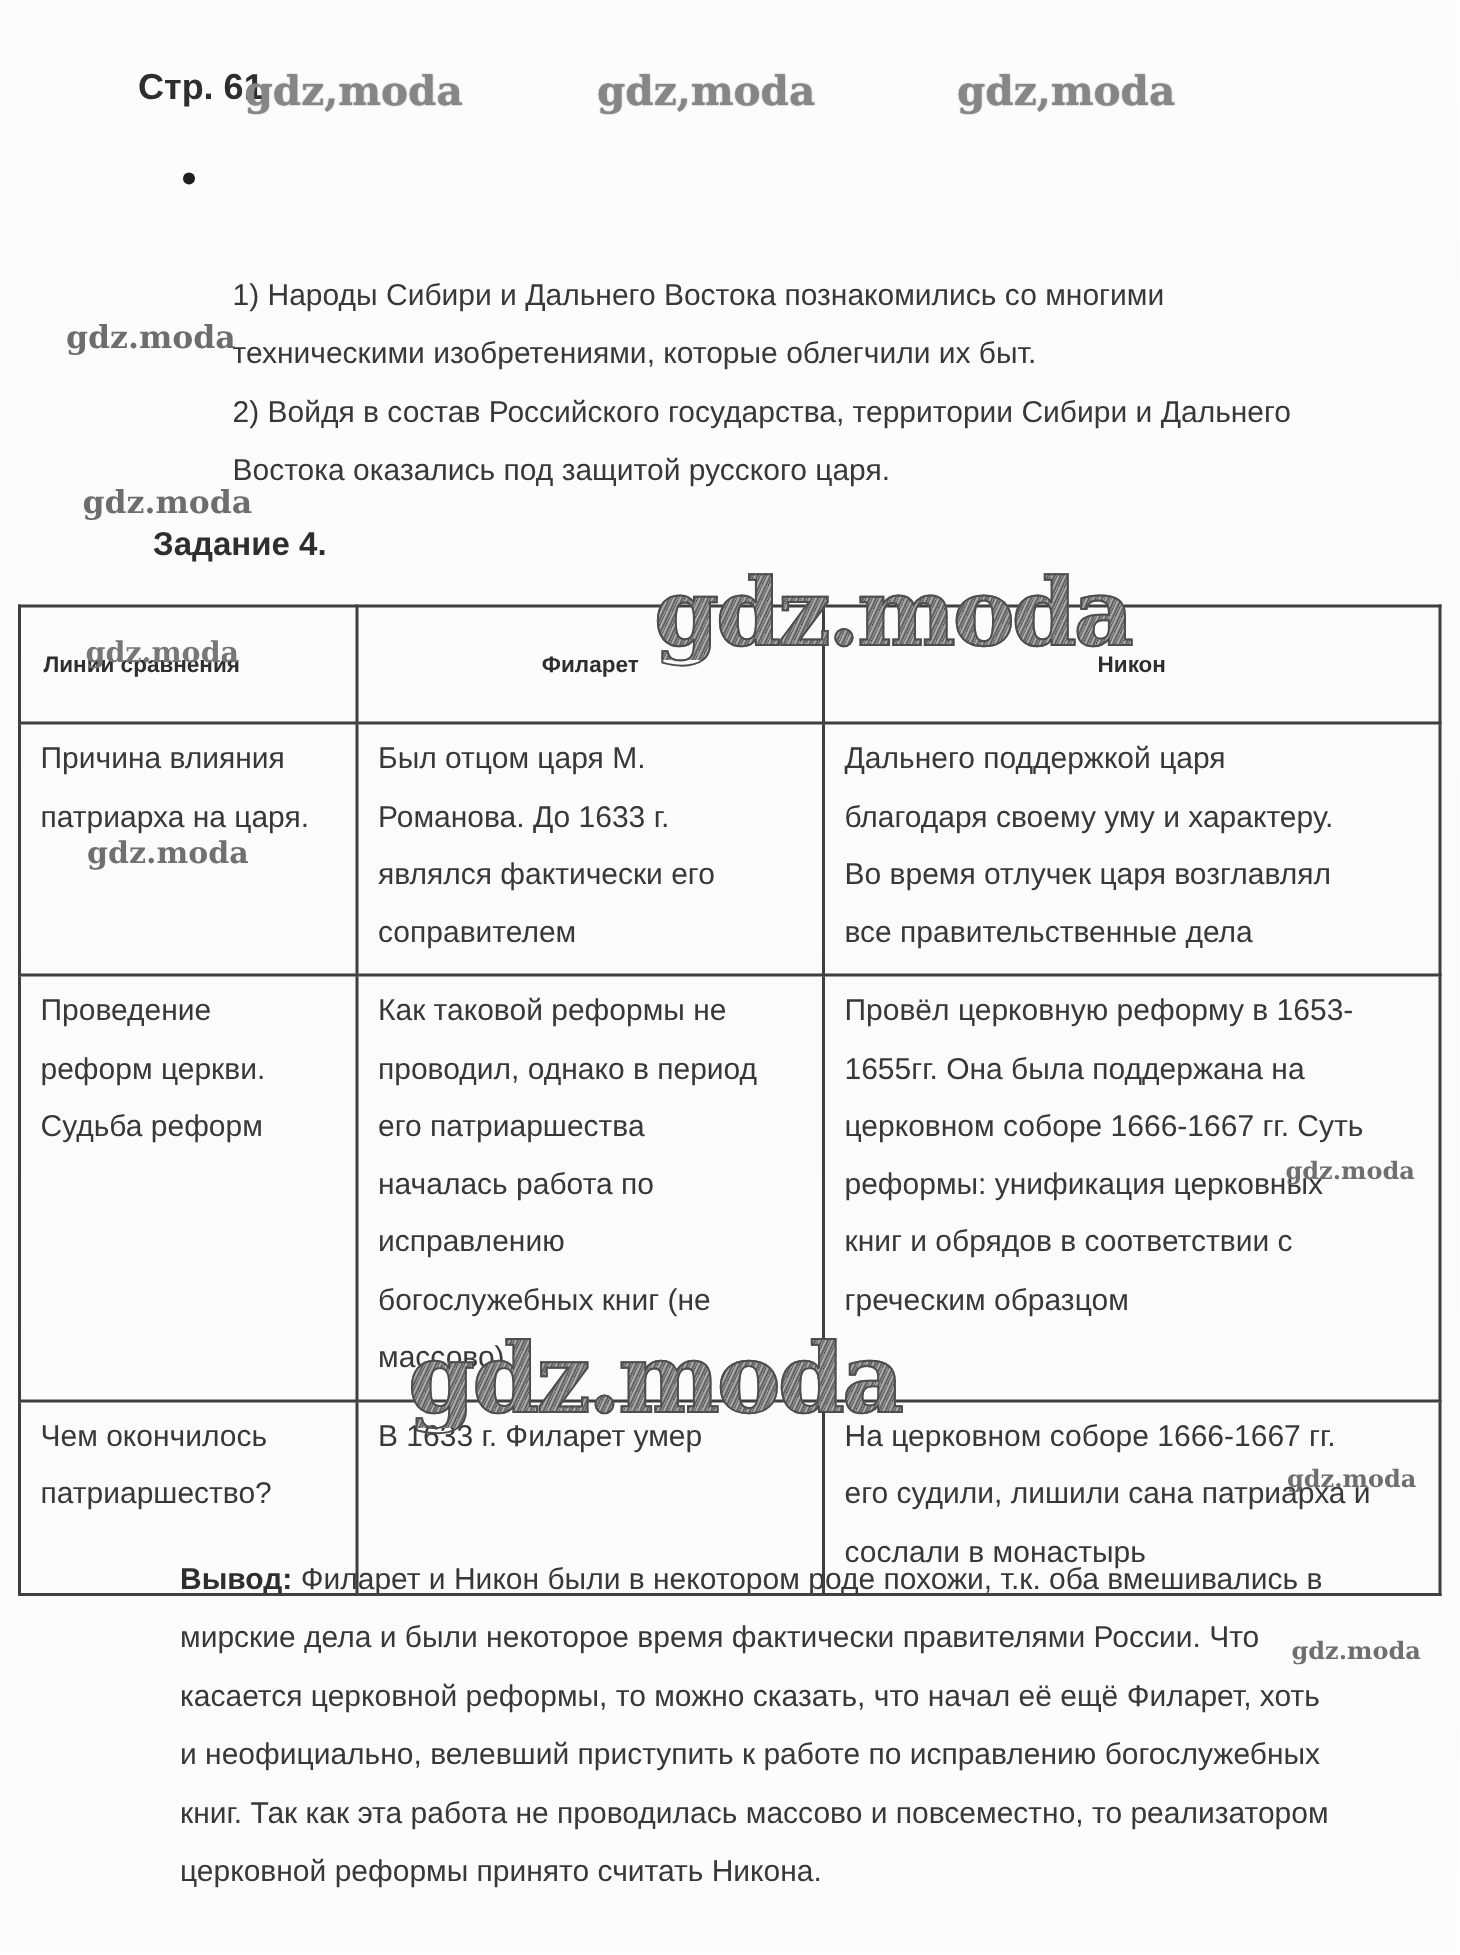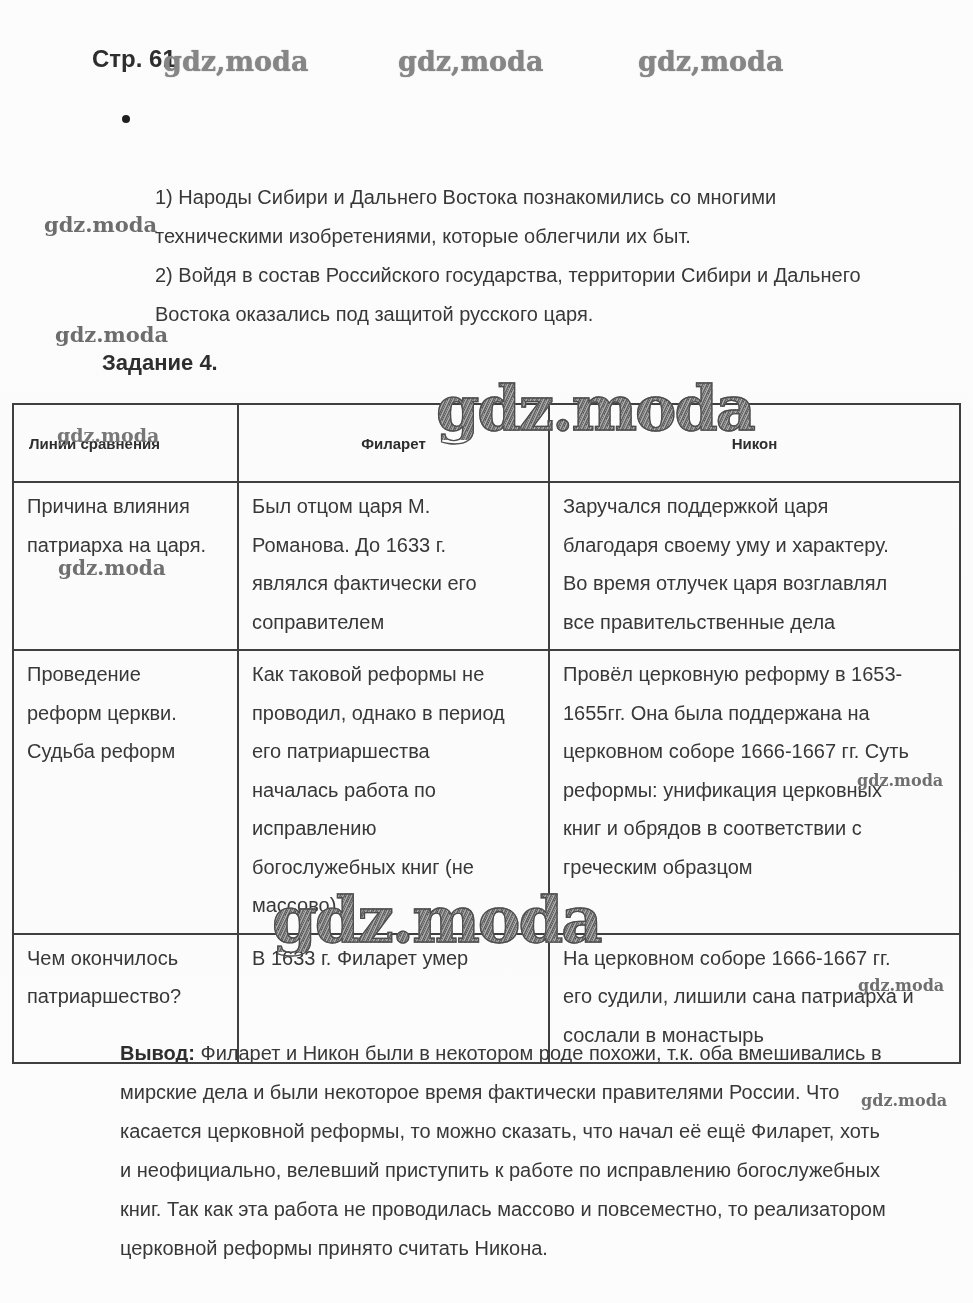--- a/index.html
+++ b/index.html
@@ -133,21 +133,21 @@
       <th class="col-person">Филарет</th>
       <th class="col-person">Никон</th>
     </tr>
     <tr class="row-influence">
       <td>Причина влияния
 патриарха на царя.</td>
       <td>Был отцом царя М.
 Романова. До 1633 г.
 являлся фактически его
 соправителем</td>
-      <td>Заручался поддержкой царя
+      <td>Дальнего поддержкой царя
 благодаря своему уму и характеру.
 Во время отлучек царя возглавлял
 все правительственные дела</td>
     </tr>
     <tr class="row-reform">
       <td>Проведение
 реформ церкви.
 Судьба реформ</td>
       <td>Как таковой реформы не
 проводил, однако в период

